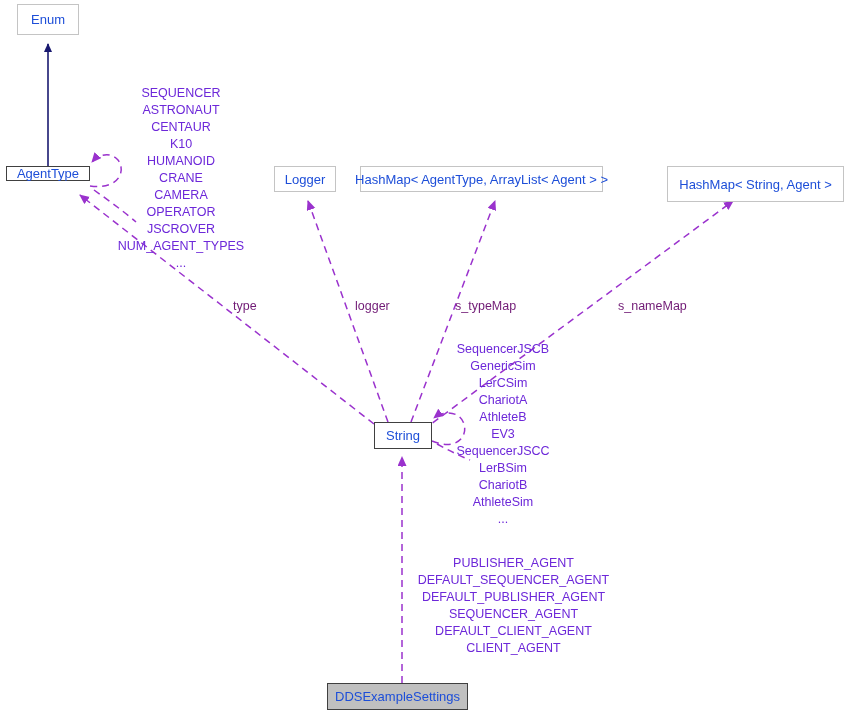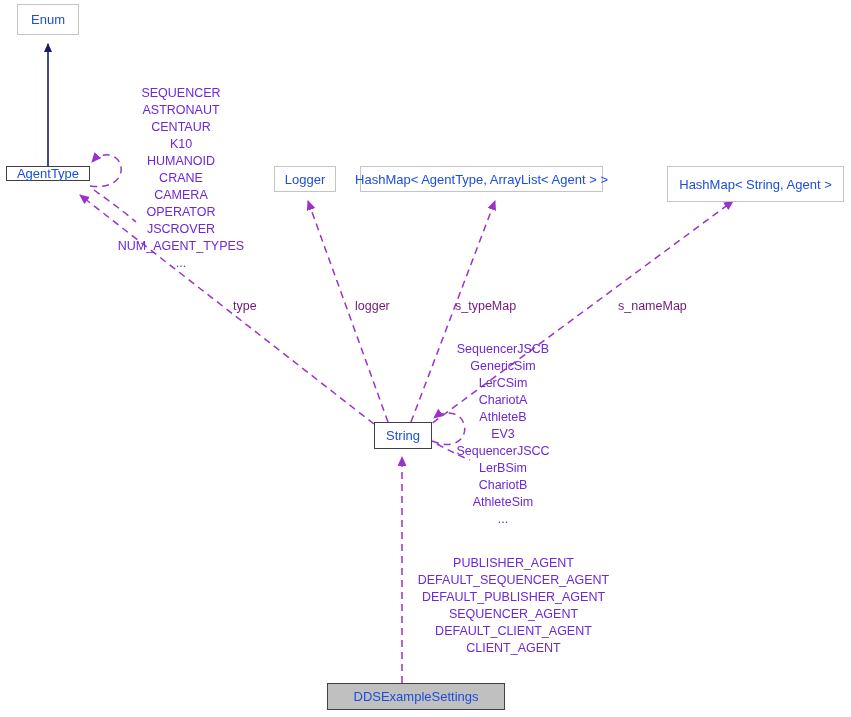--- a/index.html
+++ b/index.html
@@ -128,21 +128,21 @@
   </div>
 
   <div class="node plain" style="left:667px; top:166px; width:177px; height:36px;">
     <span>HashMap&lt; String, Agent &gt;</span>
   </div>
 
   <div class="node strong" style="left:374px; top:422px; width:58px; height:27px;">
     <span>String</span>
   </div>
 
-  <div class="node highlight" style="left:327px; top:683px; width:178px; height:27px;">
+  <div class="node highlight" style="left:327px; top:683px; width:141px; height:27px;">
     <span>DDSExampleSettings</span>
   </div>
 
   <div class="label-list" style="left:106px; top:85px; width:150px;">
     <div>SEQUENCER</div>
     <div>ASTRONAUT</div>
     <div>CENTAUR</div>
     <div>K10</div>
     <div>HUMANOID</div>
     <div>CRANE</div>

